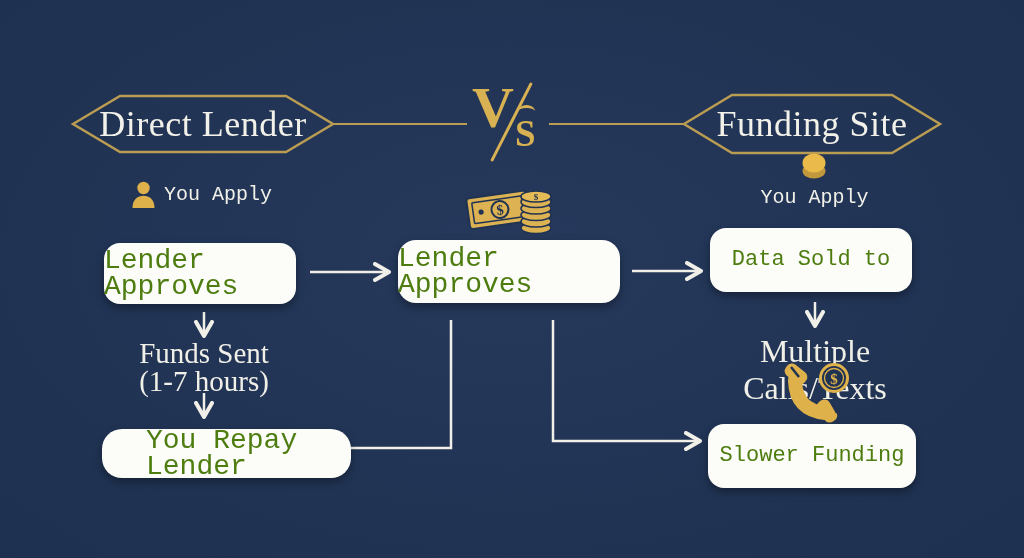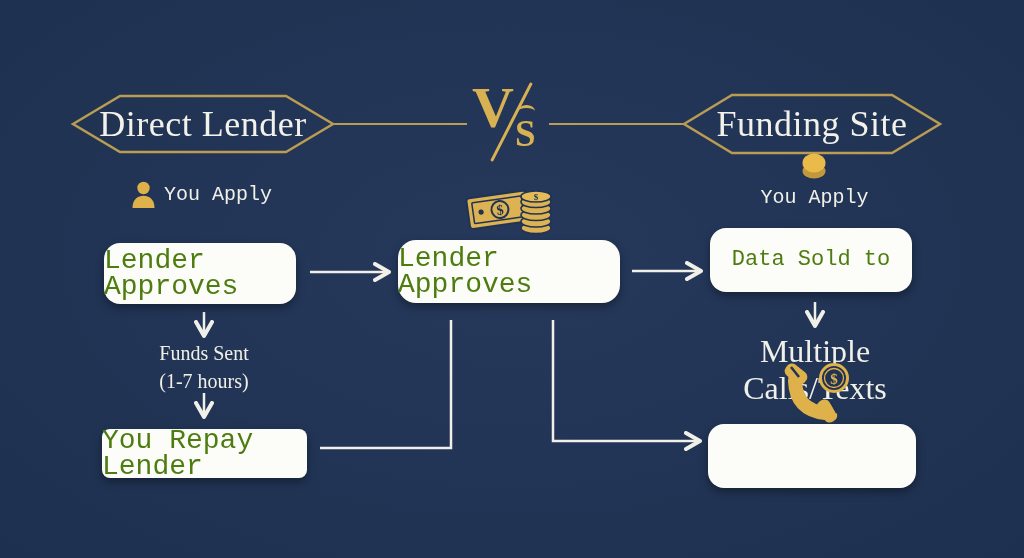--- a/index.html
+++ b/index.html
@@ -17,21 +17,21 @@
   .apply-row{display:flex;align-items:center;gap:8px;}
   .center-text{text-align:center;}
   .wbox{
     background:#fcfcf9;border-radius:16px;display:flex;flex-direction:column;
     align-items:center;justify-content:center;color:#4d7c0f;
     box-shadow:0 4px 8px rgba(0,0,0,.35);
     font-family:Liberation Mono, monospace;
   }
   .wbox .l1{font-size:28px;line-height:26px;}
   .wbox .l2s{font-size:22px;line-height:28px;}
-  .two-line{color:#f1f0e8;font-size:20px;line-height:28px;}
+  .two-line{color:#f1f0e8;font-size:29px;line-height:28px;}
   .vs-v{position:absolute;left:4px;top:-4px;font-size:58px;font-weight:bold;color:#d8b152;}
   .vs-s{position:absolute;left:47px;top:34px;font-size:37px;font-weight:bold;color:#d8b152;}
   .vs-slash{position:absolute;left:42px;top:0px;width:3px;height:88px;background:#d8b152;transform:rotate(27deg);border-radius:2px;}
   .vs-accent{position:absolute;left:50px;top:27px;width:17px;height:9px;border-top:3px solid #d8b152;border-radius:50% 50% 0 0;}
 </style>
 </head>
 <body>
 
 <div class="stage">
 
@@ -83,21 +83,21 @@
 
   <div class="wbox abs" style="left:104px;top:243px;width:192px;height:61px;">
     <span class="l1">Lender Approves</span>
   </div>
 
   <div class="two-line center-text abs" style="left:104px;top:339px;width:200px;">
     <div>Funds Sent</div>
     <div>(1-7 hours)</div>
   </div>
 
-  <div class="wbox abs" style="left:102px;top:429px;width:205px;height:49px;border-radius:8px;">
+  <div class="wbox abs" style="left:102px;top:429px;width:205px;height:49px;border-radius:20px;padding-left:44px;">
     <span class="l1">You Repay Lender</span>
   </div>
 
   <svg class="abs" style="left:460px;top:184px;" width="100" height="52" viewBox="0 0 100 52">
     <g transform="rotate(-8 40 26)">
       <rect x="8" y="10" width="60" height="31" rx="3" fill="#dcb253" stroke="#203353" stroke-width="2"></rect>
       <rect x="13" y="15" width="50" height="21" rx="1" fill="none" stroke="#203353" stroke-width="1.5"></rect>
       <circle cx="40" cy="25.5" r="8.5" fill="none" stroke="#203353" stroke-width="2"></circle>
       <text x="40" y="30.5" font-size="14" font-weight="bold" text-anchor="middle" fill="#203353" font-family="Liberation Serif, serif">$</text>
       <circle cx="21" cy="25.5" r="2.6" fill="#203353"></circle>
@@ -134,15 +134,16 @@
     <rect x="2" y="7" width="24" height="14" rx="6" fill="#dfb14b" transform="rotate(38 14 14)"></rect>
     <rect x="33" y="44" width="24" height="14" rx="6" fill="#dfb14b" transform="rotate(55 45 51)"></rect>
     <line x1="9" y1="7" x2="17" y2="17" stroke="#203353" stroke-width="2.5"></line>
     <line x1="49" y1="42" x2="55" y2="53" stroke="#203353" stroke-width="2.5"></line>
     <circle cx="52" cy="18" r="13.5" fill="#203353" stroke="#dfb14b" stroke-width="3"></circle>
     <circle cx="52" cy="18" r="9.5" fill="none" stroke="#dfb14b" stroke-width="1.3"></circle>
     <text x="52" y="24" font-size="15" font-weight="bold" text-anchor="middle" fill="#dfb14b" font-family="Liberation Serif, serif">$</text>
   </svg>
 
   <div class="wbox abs" style="left:708px;top:424px;width:208px;height:64px;">
+    <span class="l2s">Slower Funding</span>
   </div>
 
 </div>
 
 </body></html>

